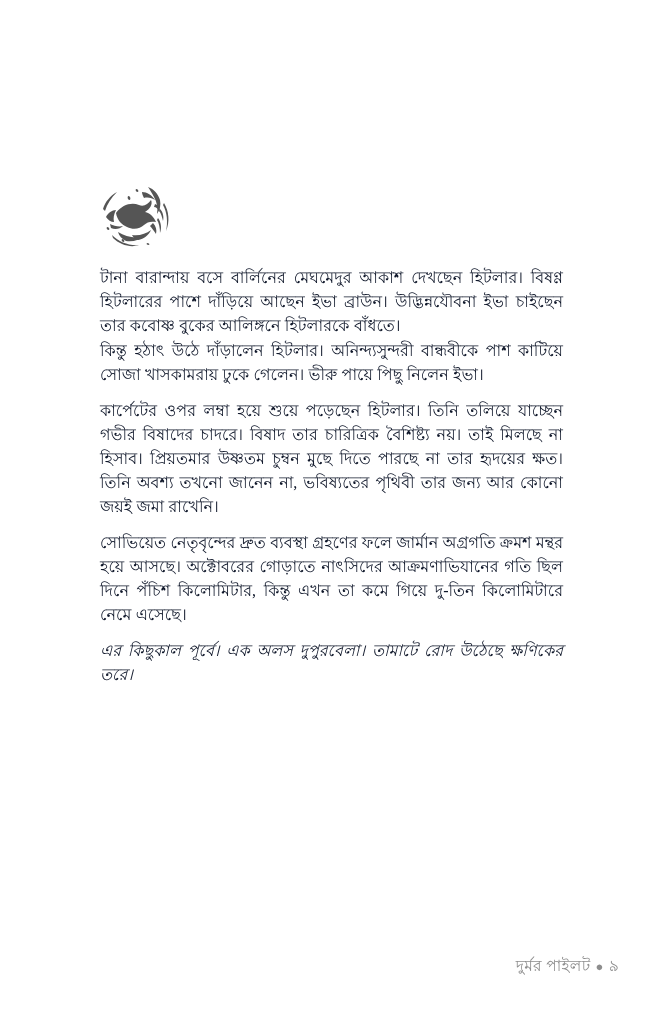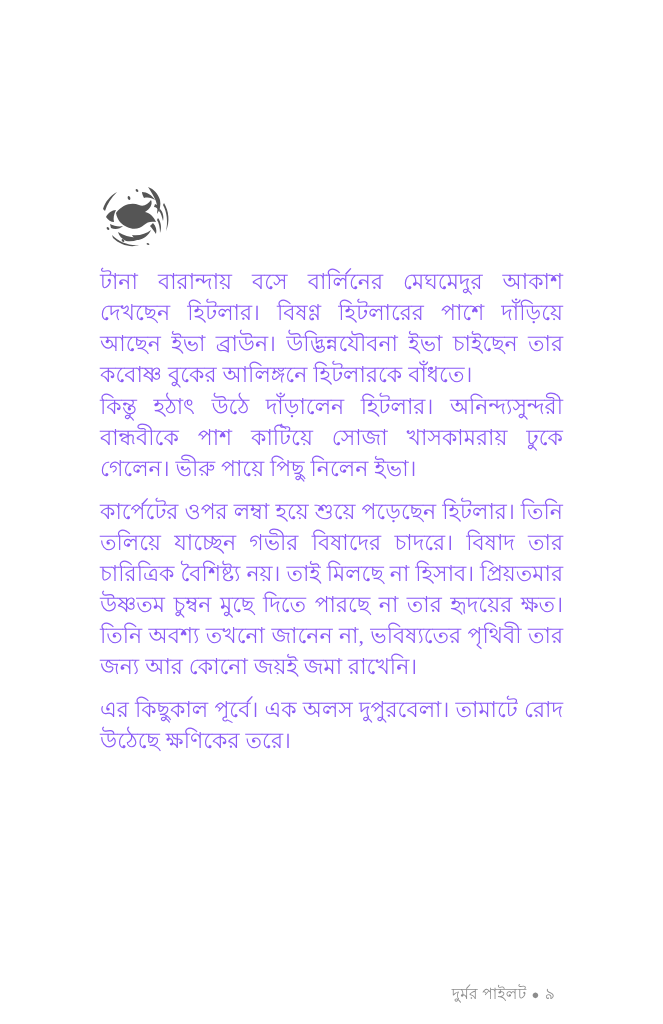--- a/index.html
+++ b/index.html
@@ -35,50 +35,51 @@
   .body-text {
     position: absolute;
     left: 100px;
     top: 266px;
     width: 463px;
   }
 
   .para {
     margin: 0 0 9px 0;
     padding: 0;
-    font-size: 22px;
-    line-height: 31px;
-    color: #8b5cf6;
+    font-size: 16px;
+    line-height: 24px;
+    color: #0f172a;
     text-align: justify;
     text-justify: inter-word;
     word-spacing: 0.02em;
     font-family: "Liberation Serif", "DejaVu Serif", serif;
   }
 
   .para:last-child {
     margin-bottom: 0;
+    font-style: italic;
   }
 
   
   .para.tight {
     margin-bottom: 1px;
   }
 
   .para.gap-lg {
     margin-bottom: 12px;
   }
 
   
   .footer {
     position: absolute;
     left: 0;
     right: 0;
-    top: 984px;
+    top: 956px;
     text-align: right;
-    padding-right: 108px;
+    padding-right: 44px;
   }
 
   .footer-line {
     display: inline-block;
     font-size: 15.5px;
     line-height: 20px;
     color: #8d8d8d;
     letter-spacing: 0.02em;
     font-family: "Liberation Serif", "DejaVu Serif", serif;
     white-space: nowrap;
@@ -131,20 +132,21 @@
         <path d="M9 44 C11 44 12 46 11 47 C9 47 8 45 9 44 Z"></path>
         <path d="M38 6 C40 6 41 8 40 9 C38 9 37 7 38 6 Z"></path>
       </g>
     </svg>
   </div>
 
   <div class="body-text">
     <p class="para tight">টানা বারান্দায় বসে বার্লিনের মেঘমেদুর আকাশ দেখছেন হিটলার। বিষণ্ণ হিটলারের পাশে দাঁড়িয়ে আছেন ইভা ব্রাউন। উদ্ভিন্নযৌবনা ইভা চাইছেন তার কবোষ্ণ বুকের আলিঙ্গনে হিটলারকে বাঁধতে।</p>
     <p class="para gap-lg">কিন্তু হঠাৎ উঠে দাঁড়ালেন হিটলার। অনিন্দ্যসুন্দরী বান্ধবীকে পাশ কাটিয়ে সোজা খাসকামরায় ঢুকে গেলেন। ভীরু পায়ে পিছু নিলেন ইভা।</p>
     <p class="para gap-lg">কার্পেটের ওপর লম্বা হয়ে শুয়ে পড়েছেন হিটলার। তিনি তলিয়ে যাচ্ছেন গভীর বিষাদের চাদরে। বিষাদ তার চারিত্রিক বৈশিষ্ট্য নয়। তাই মিলছে না হিসাব। প্রিয়তমার উষ্ণতম চুম্বন মুছে দিতে পারছে না তার হৃদয়ের ক্ষত। তিনি অবশ্য তখনো জানেন না, ভবিষ্যতের পৃথিবী তার জন্য আর কোনো জয়ই জমা রাখেনি।</p>
+    <p class="para gap-lg">সোভিয়েত নেতৃবৃন্দের দ্রুত ব্যবস্থা গ্রহণের ফলে জার্মান অগ্রগতি ক্রমশ মন্থর হয়ে আসছে। অক্টোবরের গোড়াতে নাৎসিদের আক্রমণাভিযানের গতি ছিল দিনে পঁচিশ কিলোমিটার, কিন্তু এখন তা কমে গিয়ে দু-তিন কিলোমিটারে নেমে এসেছে।</p>
     <p class="para">এর কিছুকাল পূর্বে। এক অলস দুপুরবেলা। তামাটে রোদ উঠেছে ক্ষণিকের তরে।</p>
   </div>
 
   <div class="footer">
     <span class="footer-line"><span>দুর্মর পাইলট</span><span class="footer-sep">●</span><span>৯</span></span>
   </div>
 
 </div>
 
 </body></html>

